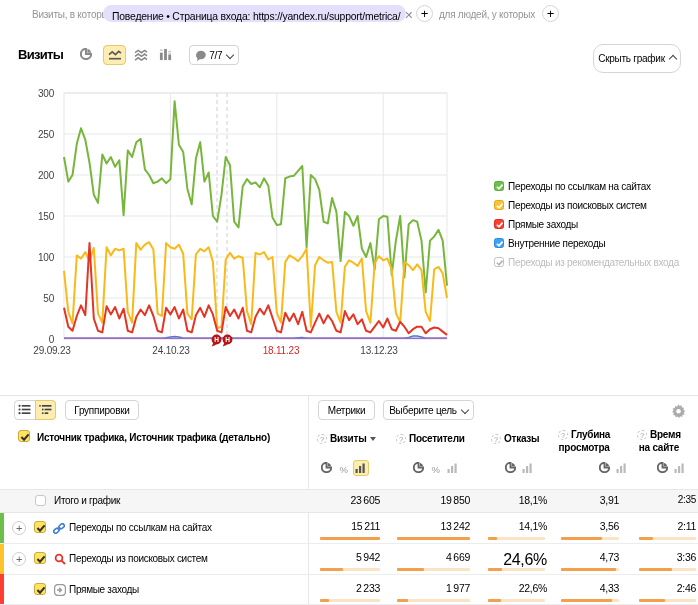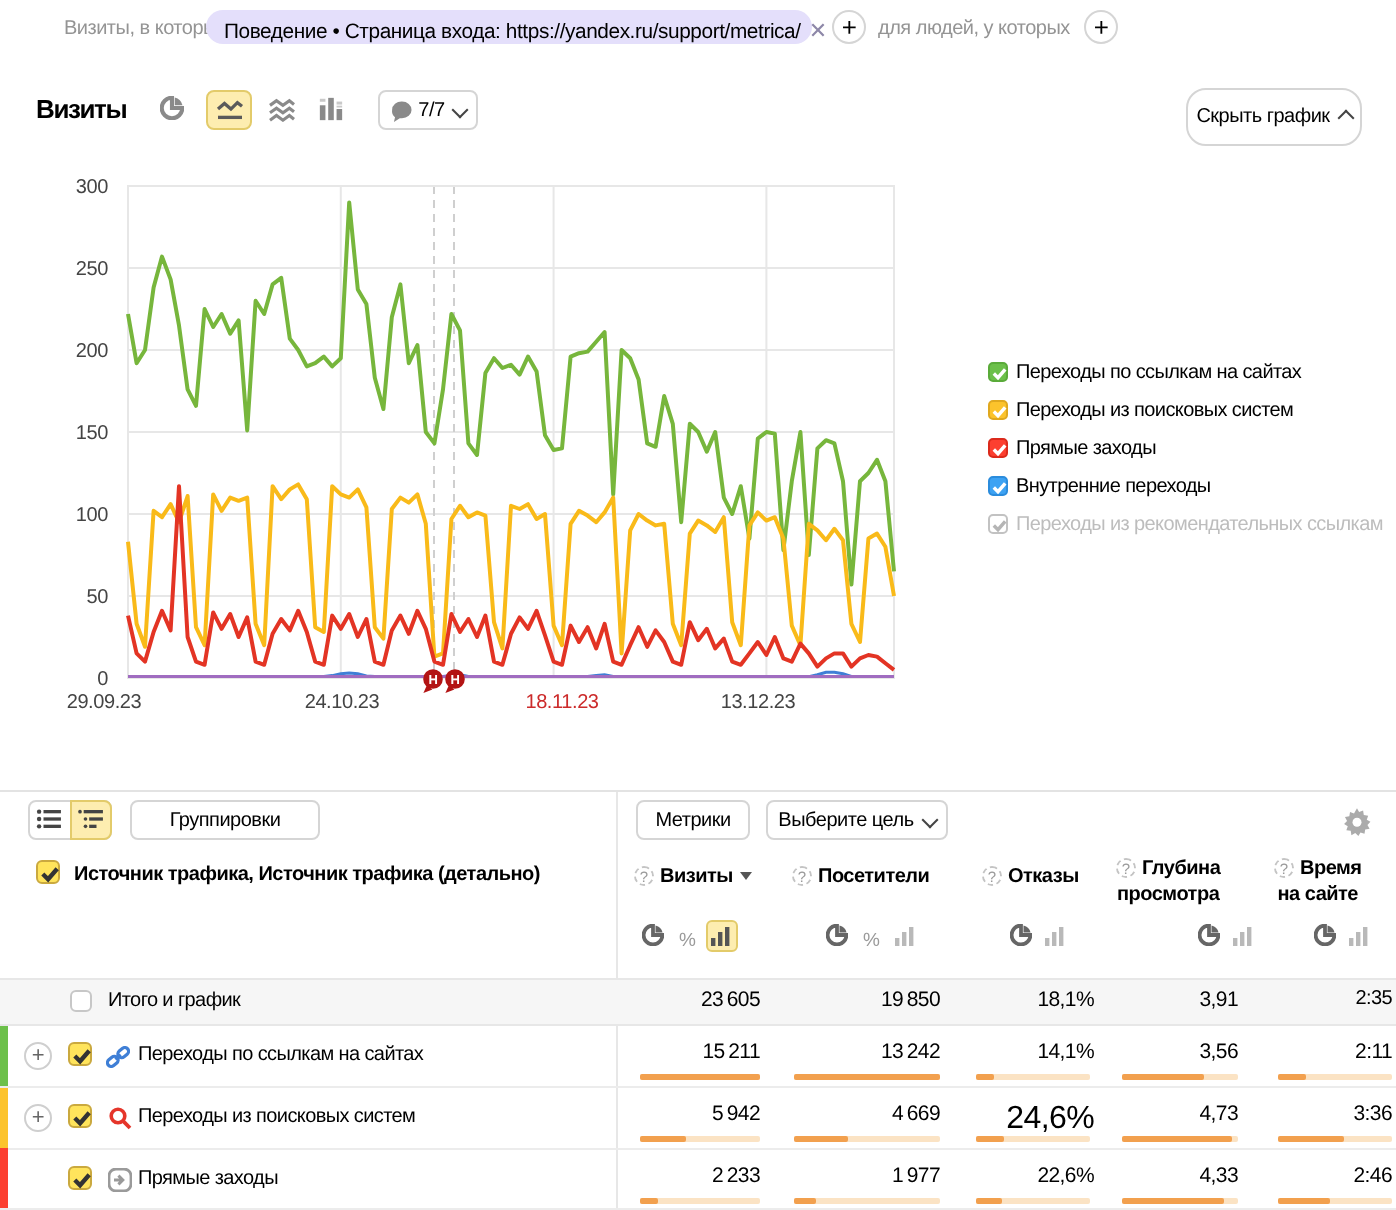--- a/index.html
+++ b/index.html
@@ -116,21 +116,21 @@
     <svg width="9.5" height="9.5" viewBox="0 0 10 10" style="position:absolute;left:0;top:0">
       <path d="M2 5 L4.2 7.2 L8 2.8" stroke="#fff" stroke-width="1.8" fill="none"></path>
     </svg>
   </div>
 <div class="lbl" style="left:508px;top:238px">Внутренние переходы</div>
 <div style="position:absolute;left:494px;top:257px;width:9.5px;height:9.5px;background:#ffffff;border:1px solid #c2c2c2;border-radius:2.5px;">
     <svg width="9.5" height="9.5" viewBox="0 0 10 10" style="position:absolute;left:0;top:0">
       <path d="M2 5 L4.2 7.2 L8 2.8" stroke="#b5b5b5" stroke-width="1.8" fill="none"></path>
     </svg>
   </div>
-<div class="lbl" style="left:508px;top:257px;color:#bdbdbd">Переходы из рекомендательных ссылкам</div>
+<div class="lbl" style="left:508px;top:257px;color:#bdbdbd">Переходы из рекомендательных входа</div>
 
 <div class="abs" style="left:0;top:395px;width:698px;height:1px;background:#e3e3e3"></div>
 <div class="abs" style="left:308px;top:396px;width:1px;height:209px;background:#e7e7e7"></div>
 
 <div class="abs" style="left:14px;top:400px;width:42px;height:20px;border:1px solid #d5d5d5;border-radius:4px;background:#fff"></div>
 <div class="abs" style="left:35px;top:400px;width:21px;height:20px;background:#fdedb0;border:1px solid #e3cb6a;border-radius:0 4px 4px 0"></div>
 <div class="abs" style="left:18px;top:404px"><svg width="13" height="11" viewBox="0 0 14 12">
       <circle cx="1.6" cy="2" r="1.2" fill="#444"></circle>
       <rect x="4" y="1.1" width="9.5" height="1.8" fill="#444"></rect>
       <circle cx="1.6" cy="6" r="1.2" fill="#444"></circle>
@@ -139,21 +139,21 @@
       <rect x="4" y="9.1" width="9.5" height="1.8" fill="#444"></rect>
     </svg></div>
 <div class="abs" style="left:39px;top:404px"><svg width="13" height="11" viewBox="0 0 14 12">
       <rect x="3" y="1.1" width="10.5" height="1.8" fill="#444"></rect>
       <circle cx="1" cy="2" r="1" fill="#444"></circle>
       <rect x="6" y="5.1" width="7.5" height="1.8" fill="#444"></rect>
       <circle cx="4" cy="6" r="1" fill="#444"></circle>
       <rect x="6" y="9.1" width="4" height="1.8" fill="#444"></rect>
       <circle cx="4" cy="10" r="1" fill="#444"></circle>
     </svg></div>
-<div class="btn" style="left:65px;top:400px;width:95px;height:20px">Группировки</div>
+<div class="btn" style="left:65px;top:400px;width:74px;height:20px">Группировки</div>
 <div class="btn" style="left:318px;top:400px;width:57px;height:20px">Метрики</div>
 <div class="btn" style="left:383px;top:400px;width:91px;height:20px">Выберите цель<span class="caretdn"></span></div>
 <div class="abs" style="left:671px;top:404px"><svg width="15" height="15" viewBox="0 0 16 16">
       <path d="M8 1 L9.2 3.1 11.5 2.3 11.9 4.8 14.4 5.2 13.6 7.5 15.7 8.7 14 10.5 15.2 12.7 12.7 13.1 12.3 15.6 10 14.8 8.8 16.9 7 15.2 4.8 16.4 4.4 13.9 1.9 13.5 2.7 11.2 0.6 10 2.3 8.2 1.1 6 3.6 5.6 4 3.1 6.3 3.9 7.5 1.8 Z" transform="scale(0.93) translate(0.6 -0.8)" fill="#ababab"></path>
       <circle cx="8" cy="7.6" r="2.4" fill="#fff"></circle>
     </svg></div>
 
 <div style="position:absolute;left:18px;top:430px;width:12px;height:12px;background:#ffe45c;border:1px solid #caa93f;border-radius:3px;">
     <svg width="12" height="12" viewBox="0 0 10 10" style="position:absolute;left:0;top:0">
       <path d="M2 5 L4.2 7.2 L8 2.8" stroke="#333" stroke-width="1.8" fill="none"></path>

